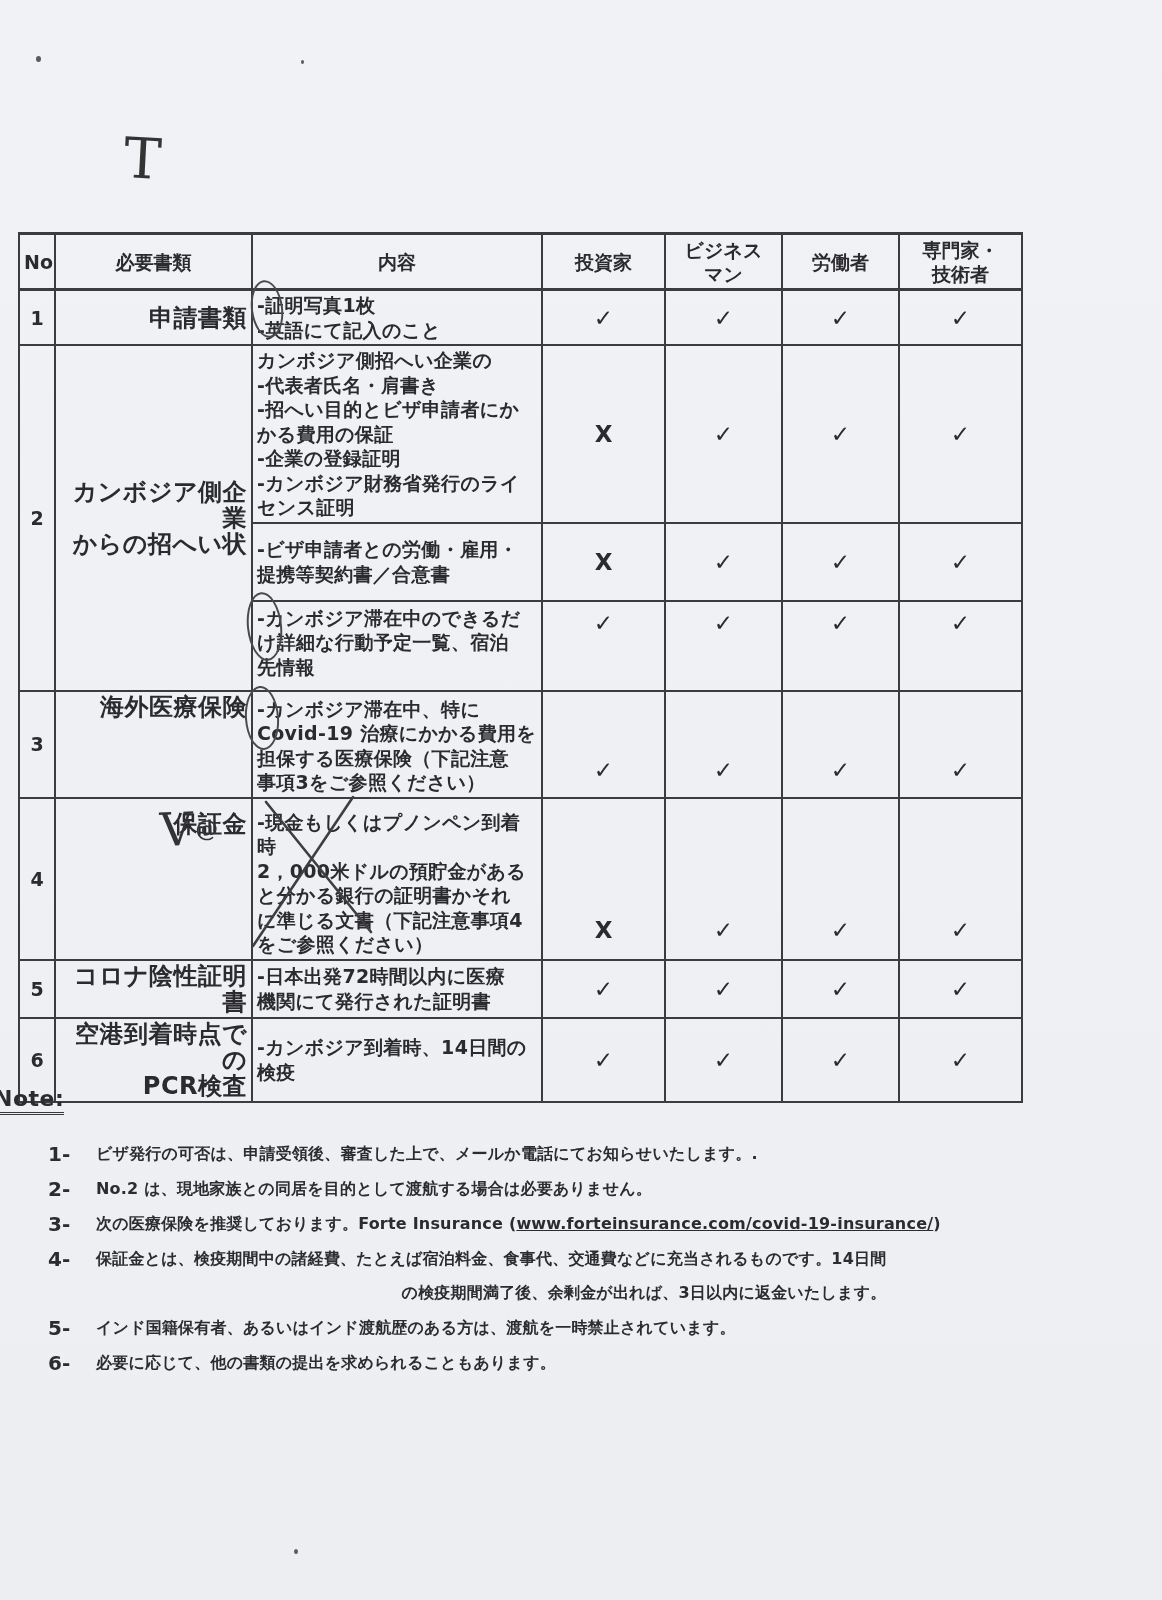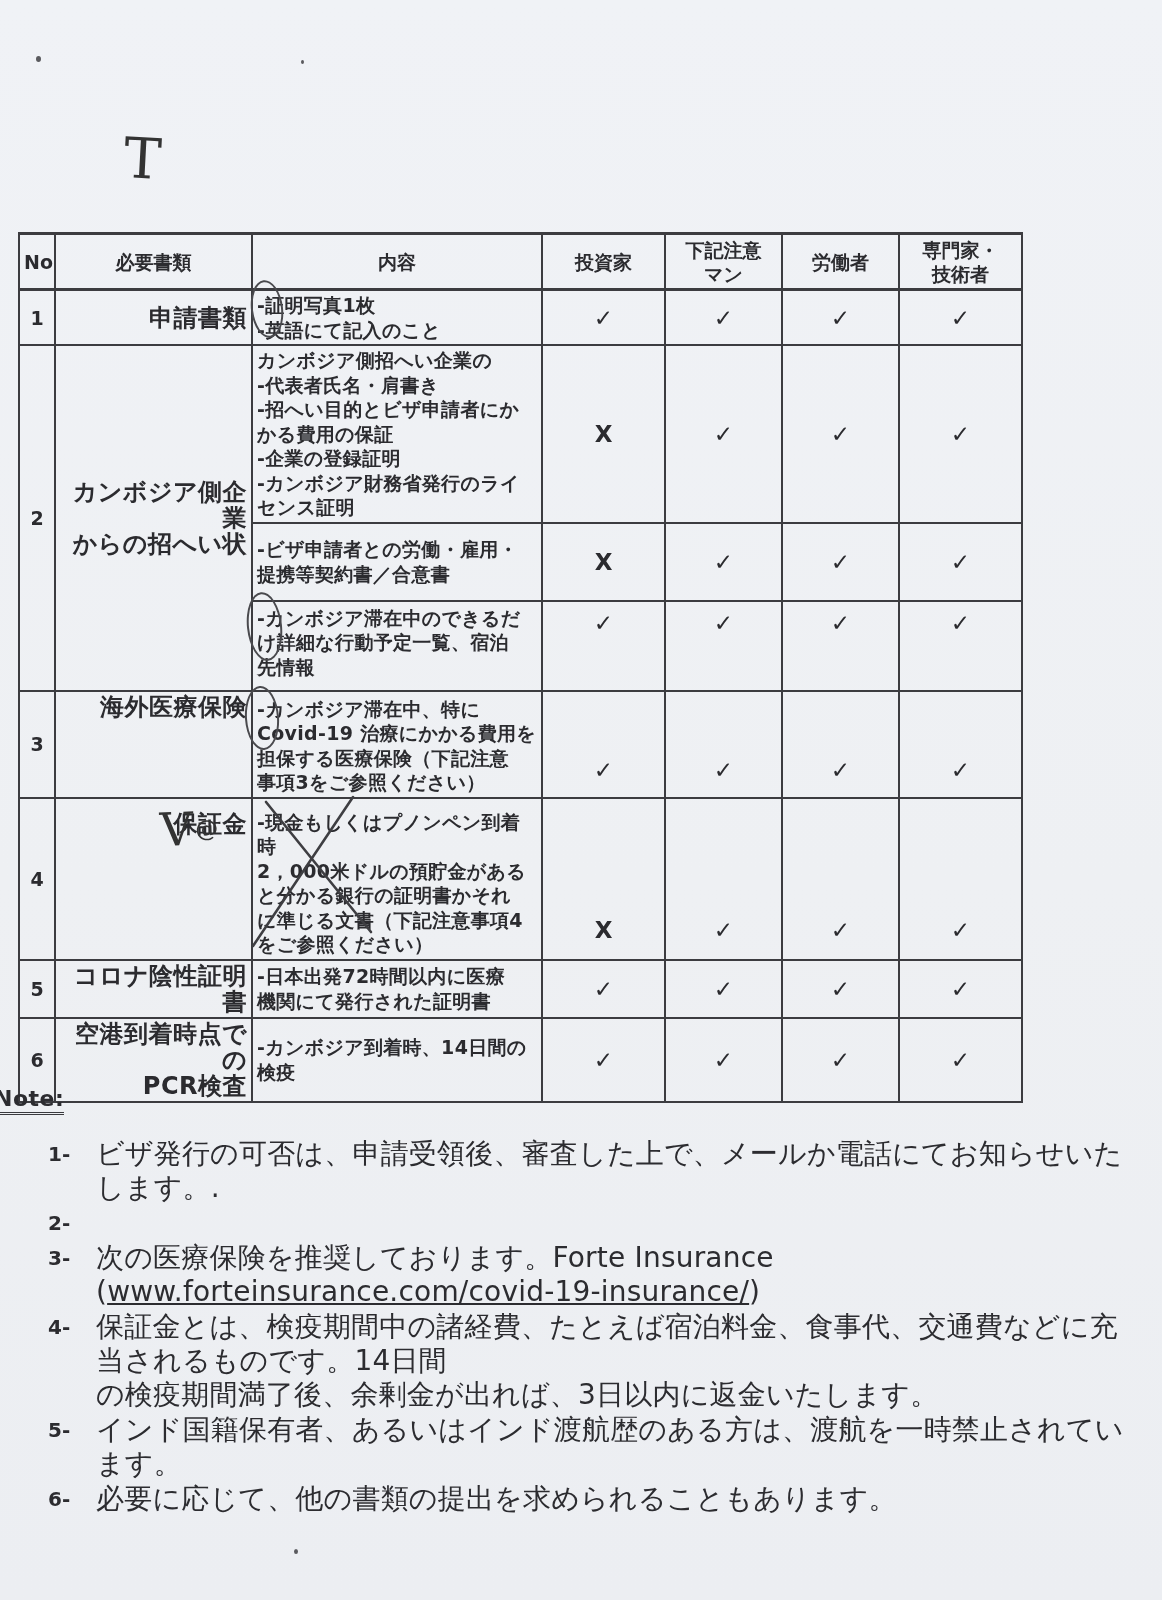--- a/index.html
+++ b/index.html
@@ -48,21 +48,21 @@
   tr.r4 td.mk{vertical-align:bottom;padding-bottom:16px;}
   
   .notes{position:absolute;left:0px;top:1086px;width:1130px;}
   .notes-heading{
     font-size:22px;font-weight:bold;display:inline-block;margin-left:-6px;
     border-bottom:3px double #3a3a3e;padding-bottom:1px;letter-spacing:0.5px;
   }
   .note-list{margin-top:22px;padding-left:48px;}
   .note-item{display:flex;align-items:flex-start;margin-bottom:1px;}
   .note-num{flex:0 0 48px;font-size:20px;font-weight:bold;line-height:34px;}
-  .note-text{font-size:28px;font-weight:normal;line-height:34px;white-space:pre-line;letter-spacing:0.2px;}
+  .note-text{font-size:16px;font-weight:bold;line-height:34px;white-space:pre-line;letter-spacing:0.2px;text-align:right;}
   .note-link{text-decoration:underline;}
   
   .hw{position:absolute;color:#333;}
   .t-mark{left:124px;top:126px;font-size:56px;font-weight:normal;transform:rotate(3deg);
           font-family:"DejaVu Serif","Liberation Serif",serif;}
   .va-mark{left:160px;top:802px;font-size:46px;font-weight:normal;transform:rotate(-2deg);
            font-family:"DejaVu Serif","Liberation Serif",serif;}
   .va-mark .at{font-size:23px;vertical-align:8px;margin-left:2px;font-family:"DejaVu Sans",sans-serif;}
   .hw-circle{position:absolute;border:2px solid #4a4a4e;border-radius:50%;background:transparent;}
   .circ1{left:251px;top:280px;width:28px;height:54px;transform:rotate(-7deg);}
@@ -91,21 +91,21 @@
         <col style="width:117px">
         <col style="width:117px">
         <col style="width:123px">
     </colgroup>
     <tbody>
         <tr class="hdr">
       <th>No.</th>
       <th>必要書類</th>
       <th>内容</th>
       <th>投資家</th>
-      <th>下記注意
+      <th>ビジネス
 マン</th>
       <th>労働者</th>
       <th>専門家・
 技術者</th>
     </tr>
     <tr class="r1">
       <td class="no">1</td>
       <td class="doc">申請書類</td>
       <td class="content">-証明写真1枚
 -英語にて記入のこと</td>
@@ -209,20 +209,21 @@
 
   <div class="notes">
     <div class="notes-heading">Note:</div>
     <div class="note-list">
       <div class="note-item">
         <span class="note-num">1-</span>
         <span class="note-text">ビザ発行の可否は、申請受領後、審査した上で、メールか電話にてお知らせいたします。.</span>
       </div>
       <div class="note-item">
         <span class="note-num">2-</span>
+        <span class="note-text">No.2 は、現地家族との同居を目的として渡航する場合は必要ありません。</span>
       </div>
       <div class="note-item">
         <span class="note-num">3-</span>
         <span class="note-text"><span>次の医療保険を推奨しております。Forte Insurance (</span><span class="note-link">www.forteinsurance.com/covid-19-insurance/</span><span>)</span></span>
       </div>
       <div class="note-item">
         <span class="note-num">4-</span>
         <span class="note-text">保証金とは、検疫期間中の諸経費、たとえば宿泊料金、食事代、交通費などに充当されるものです。14日間
 の検疫期間満了後、余剰金が出れば、3日以内に返金いたします。</span>
       </div>

